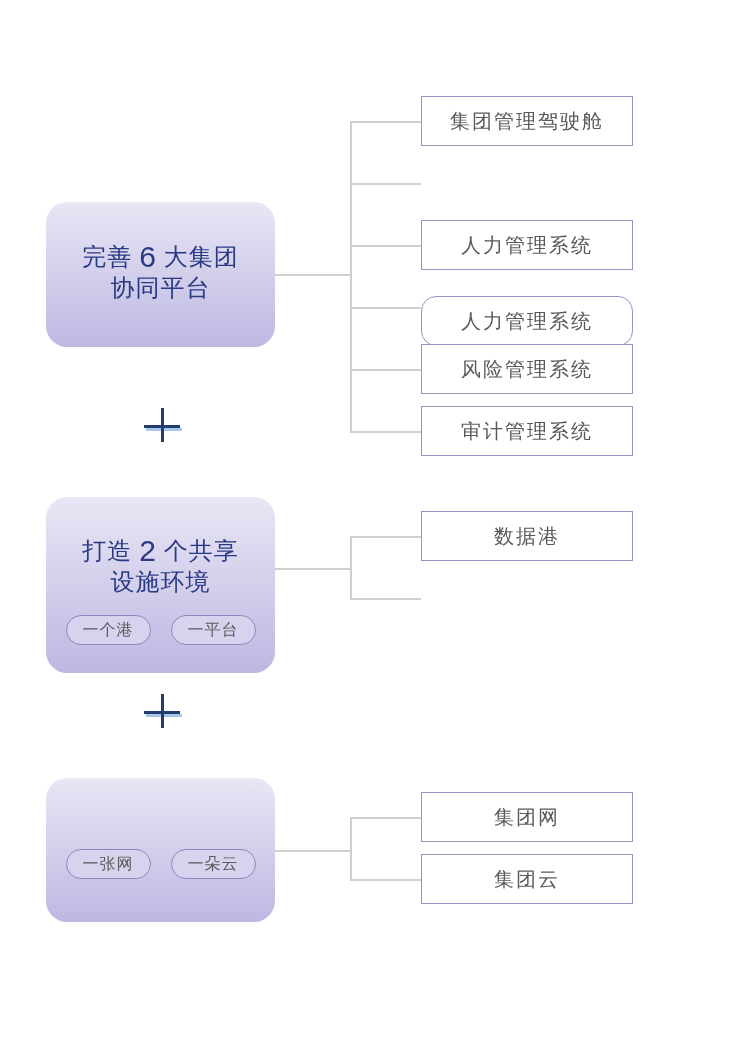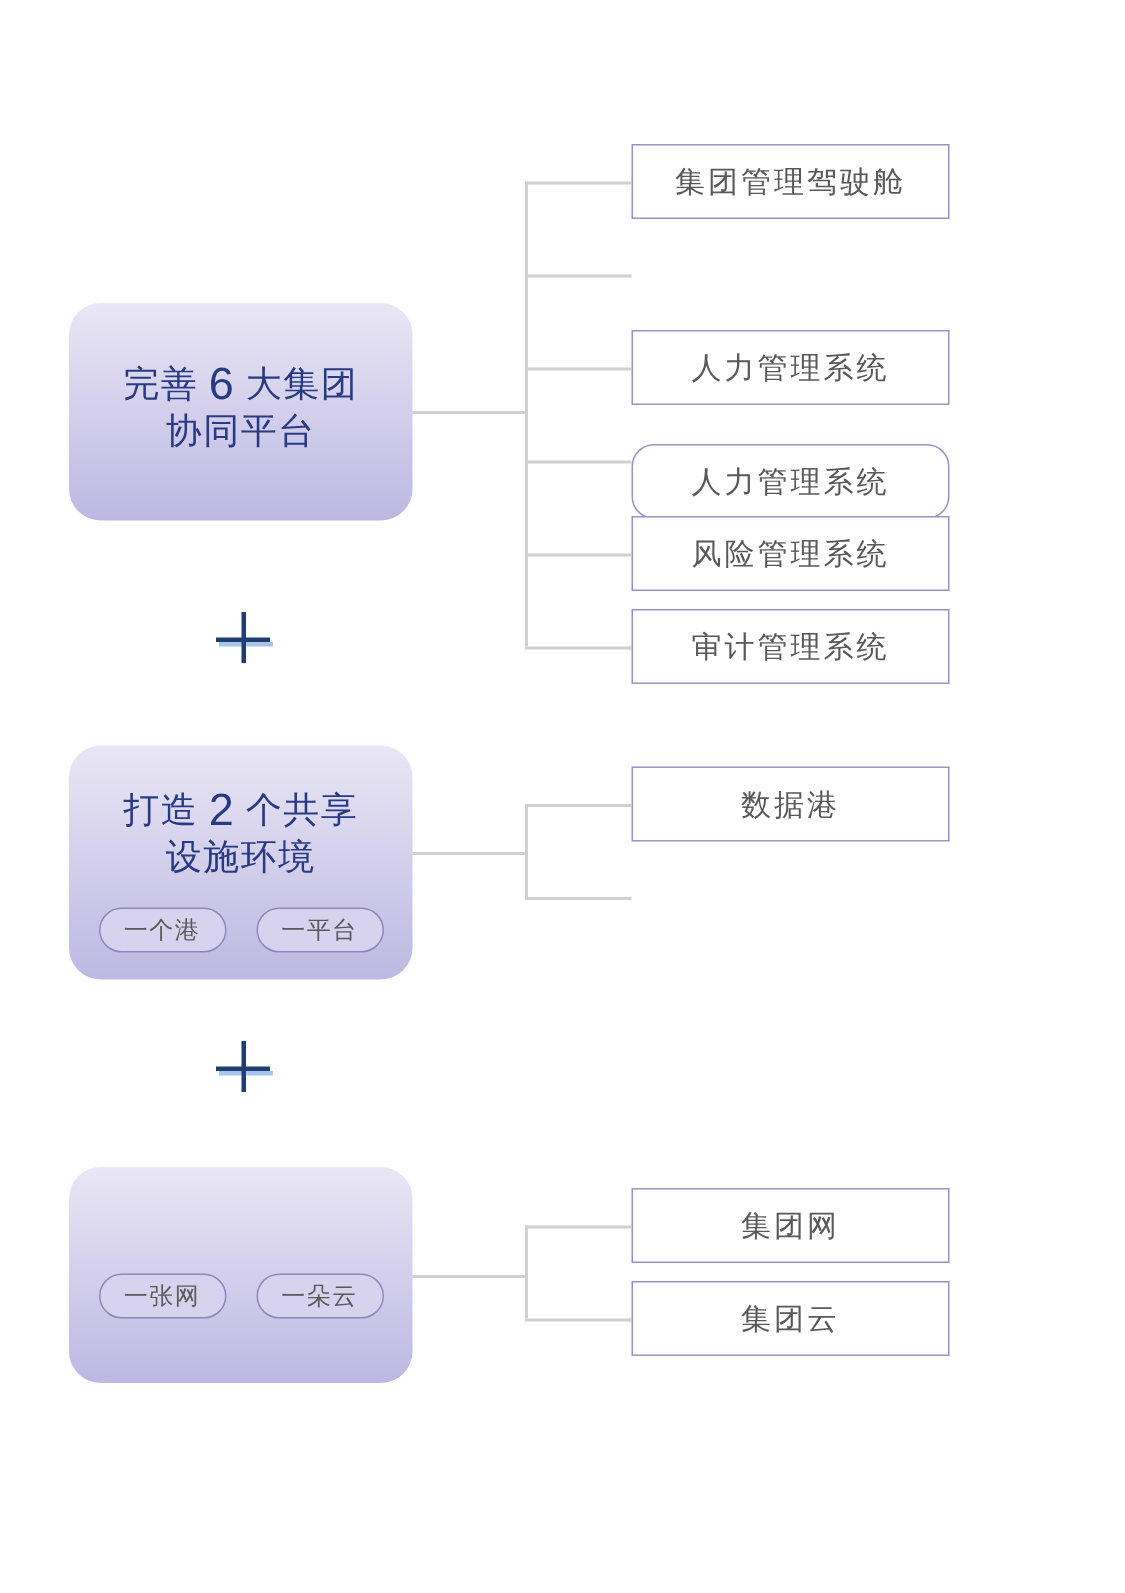--- a/index.html
+++ b/index.html
@@ -67,21 +67,21 @@
   <div class="sysbox" style="top:296px;border-radius:15px;">人力管理系统</div>
   <div class="sysbox" style="top:344px;">风险管理系统</div>
   <div class="sysbox" style="top:406px;">审计管理系统</div>
 
   <div class="plus" style="left:142px;top:405px;">
     <div class="ph-light"></div>
     <div class="ph-dark"></div>
     <div class="pv-dark"></div>
   </div>
 
-  <div class="block" style="top:497px;height:156px;padding-top:10px;">
+  <div class="block" style="top:497px;height:176px;padding-top:10px;">
     <div class="block-title">
       <div><span>打造</span><span class="num">2</span><span>个共享</span></div>
       <div>设施环境</div>
     </div>
     <div class="pills">
       <span class="pill">一个港</span>
       <span class="pill">一平台</span>
     </div>
   </div>
 

